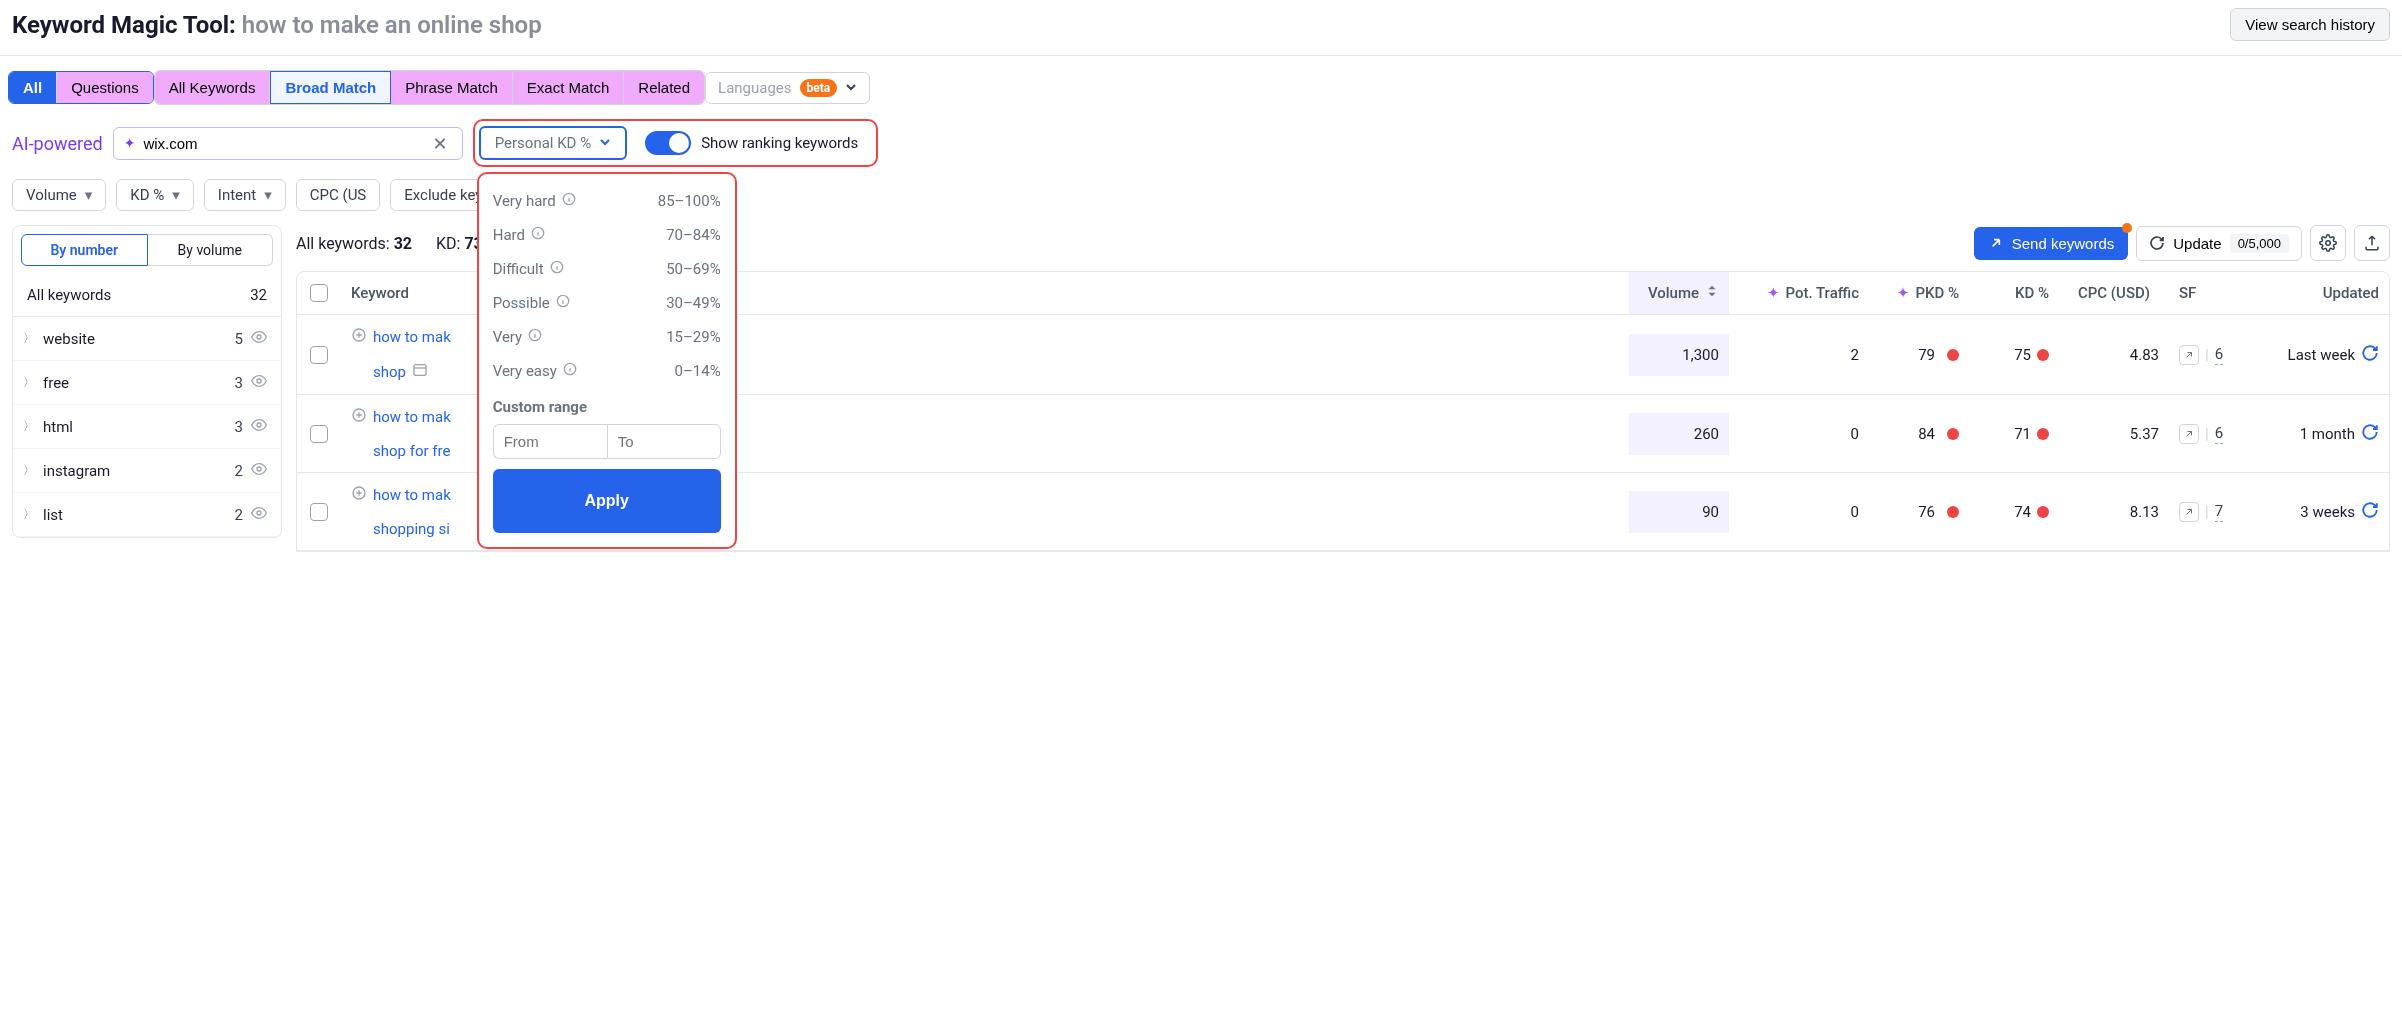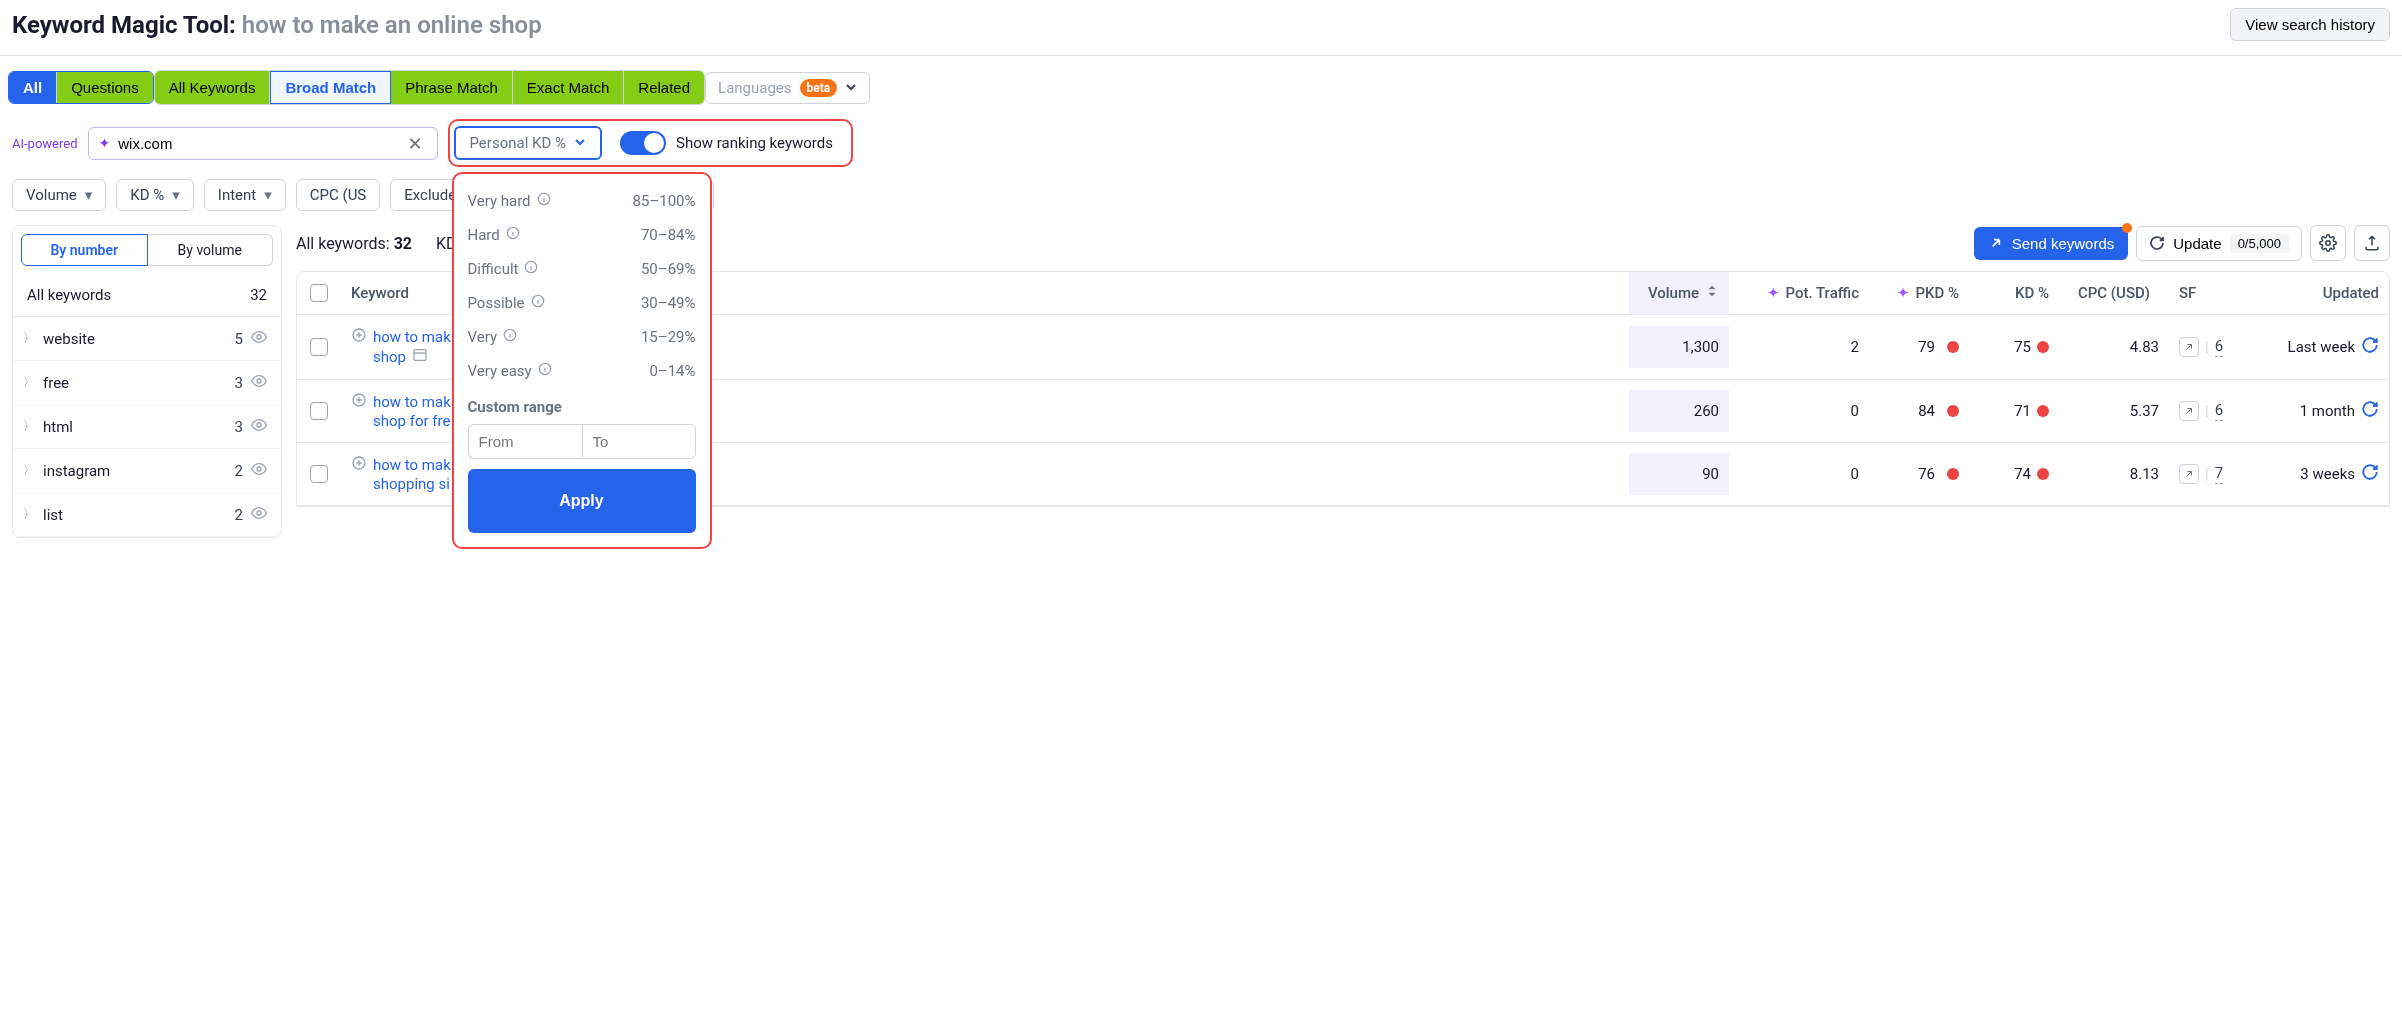--- a/index.html
+++ b/index.html
@@ -15,31 +15,31 @@
 .meta-label { color: #333; }
 .flag { display: inline-block; width: 20px; height: 14px; background: linear-gradient(to bottom, #b22234 0%, #b22234 15%, #fff 15%, #fff 30%, #b22234 30%, #b22234 45%, #fff 45%, #fff 60%, #b22234 60%, #b22234 75%, #fff 75%, #fff 90%, #b22234 90%); position: relative; vertical-align: -2px; margin-right: 4px; border:1px solid #ccc;}
 .flag::before { content:''; position:absolute; left:0; top:0; width:9px; height:8px; background:#3c3b6e; }
 .country { color: #2563eb; cursor: pointer; }
 .chevron-down { display:inline-block; margin-left:4px; vertical-align:2px; }
 .chevron-down svg { width:12px; height:12px; }
 
 .tool-row { padding: 14px 8px; display:flex; flex-wrap:wrap; gap:0; align-items:center; }
 .seg-group { display:inline-flex; border:1px solid #d1d5db; border-radius:6px; overflow:hidden; }
 .seg-group.blue { border-color:#2563eb; }
-.seg-btn { padding:7px 14px; font-size:15px; border:none; background:#84cc16; cursor:pointer; border-right:1px solid #d1d5db; }
+.seg-btn { padding:7px 14px; font-size:15px; border:none; background:#f0abfc; cursor:pointer; border-right:1px solid #d1d5db; }
 .seg-btn:last-child { border-right:none; }
 .seg-btn.active { background:#eff6ff; color:#2563eb; font-weight:600; }
 .seg-group.blue .seg-btn.active { background:#2563eb; color:#fff; }
 
 .lang-dd { display:inline-flex; align-items:center; border:1px solid #d1d5db; border-radius:6px; padding:6px 12px; gap:8px; cursor:pointer; }
 .lang-dd .lbl { color:#9ca3af; font-size:15px; }
 .beta-badge { background:#f97316; color:#fff; font-size:12px; font-weight:700; padding:2px 7px; border-radius:10px; }
 
 .ai-row { padding: 0 12px 12px; display:flex; flex-wrap:wrap; gap:10px; align-items:center; }
-.ai-label { color:#7c3aed; font-size:13px; }
+.ai-label { color:#7c3aed; font-size:18px; }
 .domain-input { display:flex; align-items:center; border:1px solid #c4b5fd; border-radius:6px; padding:5px 10px; width:350px; gap:8px; }
 .domain-input .sparkle { color:#7c3aed; }
 .domain-input input { border:none; outline:none; flex:1; font-size:15px; }
 .domain-input .clear { color:#6b7280; cursor:pointer; padding:0 4px; font-size:18px; }
 
 .pkd-dd { border:2px solid #2563eb; border-radius:6px; padding:6px 14px; font-size:15px; color:#6b7280; display:inline-flex; align-items:center; gap:8px; cursor:pointer; position:relative; }
 
 .toggle-wrap { display:inline-flex; align-items:center; gap:10px; border:2px solid #ef4444; border-radius:10px; padding:6px 14px 6px 10px; }
 .switch { width:46px; height:24px; background:#2563eb; border-radius:12px; position:relative; cursor:pointer; }
 .switch .knob { position:absolute; right:2px; top:2px; width:20px; height:20px; background:#fff; border-radius:50%; }
@@ -89,21 +89,21 @@
 .col-kd { width:90px; text-align:right; }
 .col-cpc { width:110px; text-align:center; }
 .col-sf { width:90px; text-align:left; display:flex; gap:6px; align-items:center; }
 .col-upd { width:130px; text-align:right; }
 
 .spark-ic { color:#a855f7; }
 .sort-ic svg { width:14px; height:14px; color:#6b7280; }
 
 .row { display:flex; align-items:center; border-bottom:1px solid #e5e7eb; }
 .row .td { display:flex; align-items:center; }
-.row .col-kw { flex-direction:column; align-items:flex-start; gap:0; }
+.row .col-kw { flex-direction:column; align-items:flex-start; gap:15px; }
 .kw-link { color:#2563eb; cursor:pointer; display:flex; align-items:center; gap:6px; }
 .plus-circ { color:#9ca3af; }
 .serp-ic { color:#9ca3af; }
 .checkbox { width:18px; height:18px; border:1.5px solid #9ca3af; border-radius:4px; cursor:pointer; }
 
 .kd-dot { width:12px; height:12px; background:#ef4444; border-radius:50%; display:inline-block; margin-left:6px; vertical-align:-1px; }
 
 .sf-box { width:20px; height:20px; border:1px solid #d1d5db; border-radius:4px; display:inline-flex; align-items:center; justify-content:center; color:#6b7280; }
 .sf-num { color:#374151; border-bottom:1px dashed #9ca3af; padding-bottom:1px; }
 

